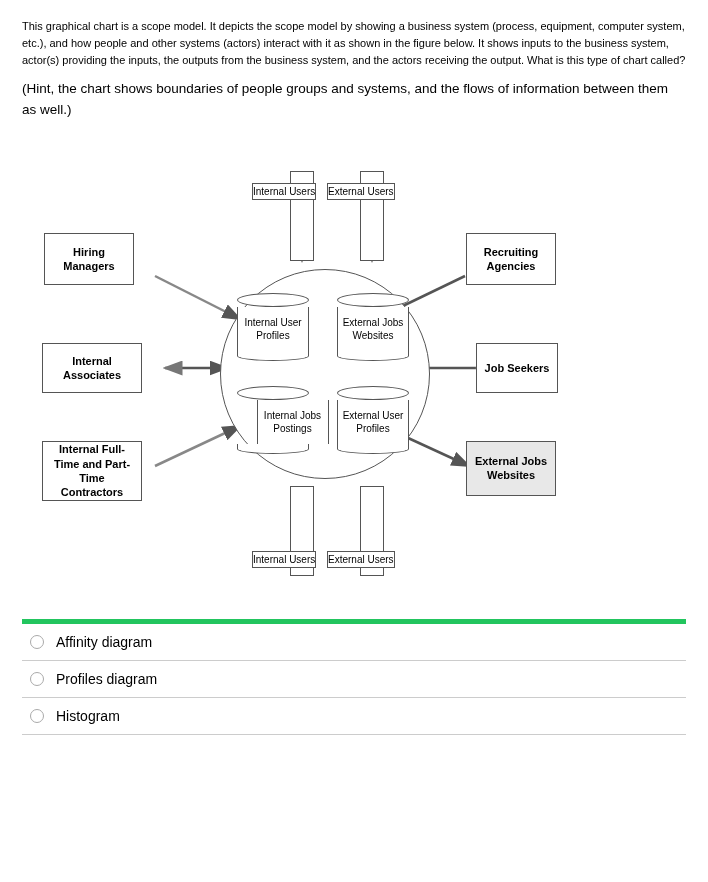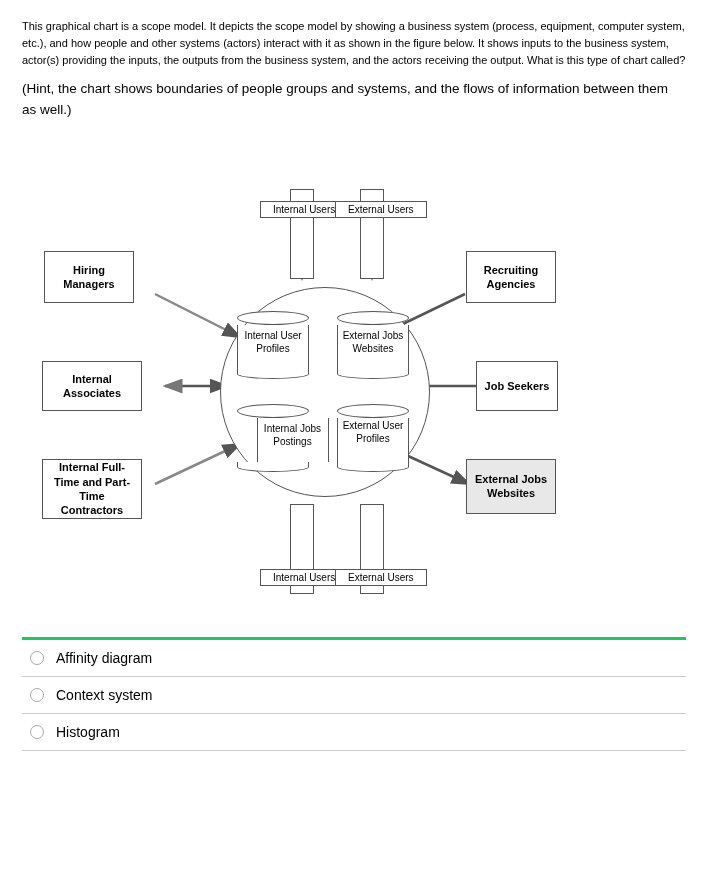--- a/index.html
+++ b/index.html
@@ -13,21 +13,20 @@
       padding: 18px 22px 18px 22px;
     }
     .question-text {
       font-size: 11px;
       line-height: 1.55;
       margin-bottom: 10px;
     }
     .hint-text {
       font-size: 13.5px;
       line-height: 1.55;
-      margin-bottom: 18px;
     }
 
     
     .diagram-area {
       width: 664px;
       height: 480px;
       position: relative;
       margin: 0 auto 18px auto;
     }
 
@@ -52,21 +51,21 @@
       display: flex;
       flex-direction: column;
       align-items: center;
     }
     .cylinder {
       position: relative;
       border-left: 1.5px solid #555;
       border-right: 1.5px solid #555;
       background: #fff;
       display: flex;
-      align-items: flex-start;
+      align-items: center;
       justify-content: center;
       text-align: center;
       font-size: 10px;
       line-height: 1.3;
     }
     .cylinder-top {
       border: 1.5px solid #555;
       border-radius: 50%;
       background: #fff;
     }
@@ -91,38 +90,37 @@
       top: 0; left: 0;
       width: 100%; height: 100%;
       pointer-events: none;
     }
 
     
     .label-box {
       position: absolute;
       border: 1.5px solid #555;
       font-size: 10px;
-      padding: 2px 12px;
+      padding: 2px 0;
       text-align: center;
       background: #fff;
       white-space: nowrap;
-      margin-left: 8px;
     }
 
     
     .col-rect {
       position: absolute;
       border: 1.5px solid #555;
       background: #fff;
     }
 
     
     .options-section {
       margin-top: 10px;
-      border-top: 3px solid #22c55e;
+      border-top: 5px solid #22c55e;
     }
     .option-row {
       display: flex;
       align-items: center;
       padding: 10px 8px;
       border-bottom: 1px solid #ccc;
       font-size: 14px;
       cursor: pointer;
     }
     .option-radio {
@@ -254,19 +252,19 @@
 
 </div>
 
 <div class="options-section">
 <div class="option-row">
       <span class="option-radio"></span>
       <span>Affinity diagram</span>
     </div>
     <div class="option-row">
       <span class="option-radio"></span>
-      <span>Context system</span>
+      <span>Profiles diagram</span>
     </div>
     <div class="option-row">
       <span class="option-radio"></span>
       <span>Histogram</span>
     </div>
   </div>
 
 </body></html>

